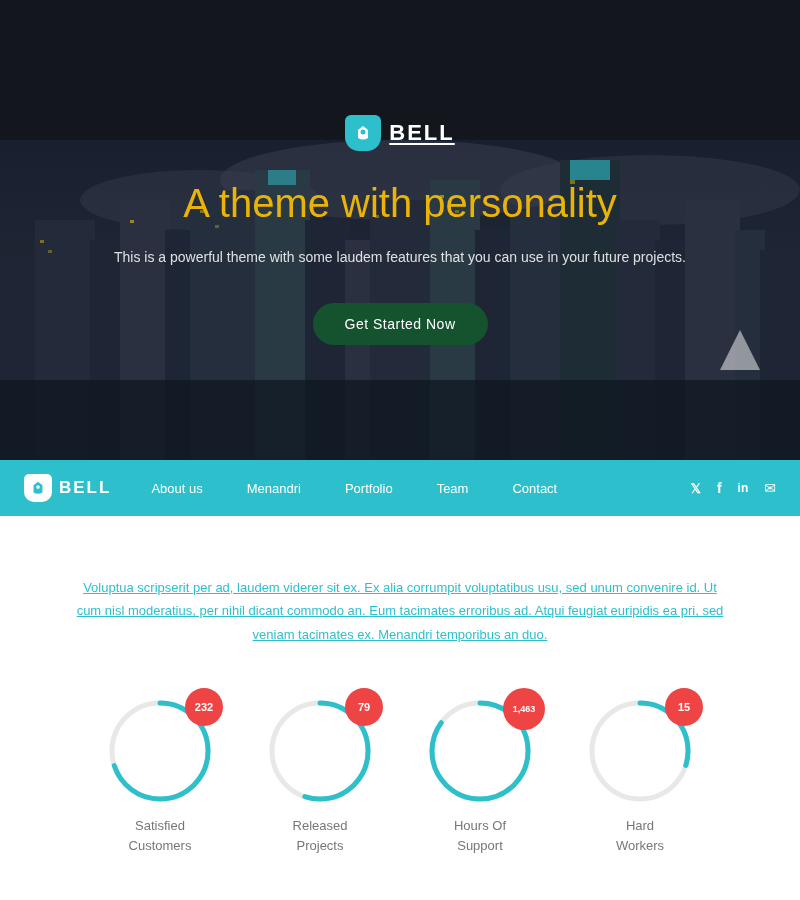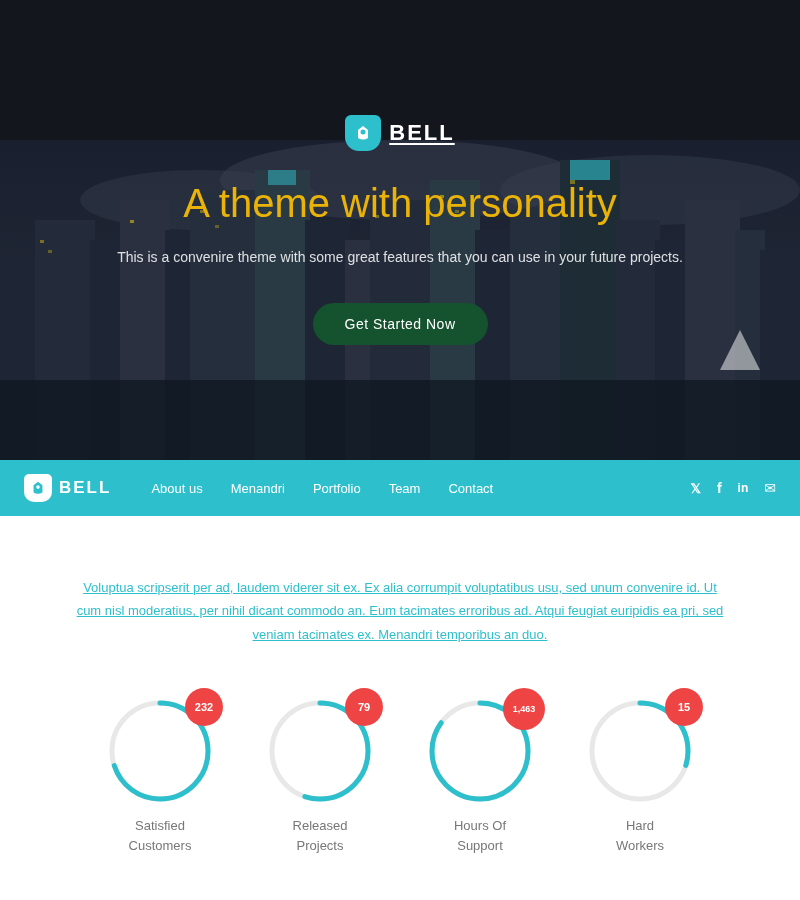--- a/index.html
+++ b/index.html
@@ -126,21 +126,21 @@
       font-weight: bold;
     }
     .nav-logo-text {
       color: white;
       font-size: 17px;
       font-weight: 700;
       letter-spacing: 2px;
     }
     .nav-links {
       display: flex;
-      gap: 28px;
+      gap: 44px;
       flex: 1;
     }
     .nav-link {
       color: white;
       font-size: 13px;
       text-decoration: none;
       cursor: pointer;
     }
     .nav-socials {
       display: flex;
@@ -302,21 +302,21 @@
     <div class="hero-logo-icon">
       <svg width="18" height="18" viewBox="0 0 18 18">
         <path d="M9 2 L14 6 L14 14 Q9 17 4 14 L4 6 Z" fill="white" stroke="none"></path>
         <circle cx="9" cy="8" r="2.5" fill="#2ebfcc"></circle>
       </svg>
     </div>
     <span class="hero-logo-text">BELL</span>
   </div>
 
   <h1 class="hero-title">A theme with personality</h1>
-  <p class="hero-subtitle">This is a convenire theme with some great features that you can use in your future projects.</p>
+  <p class="hero-subtitle">This is a powerful theme with some laudem features that you can use in your future projects.</p>
   <button class="hero-btn">Get Started Now</button>
 </section>
 
 <nav class="navbar">
   <div class="nav-logo">
     <div class="nav-logo-icon">
       <svg width="16" height="16" viewBox="0 0 18 18">
         <path d="M9 2 L14 6 L14 14 Q9 17 4 14 L4 6 Z" fill="#2ebfcc" stroke="none"></path>
         <circle cx="9" cy="8" r="2" fill="white"></circle>
       </svg>

